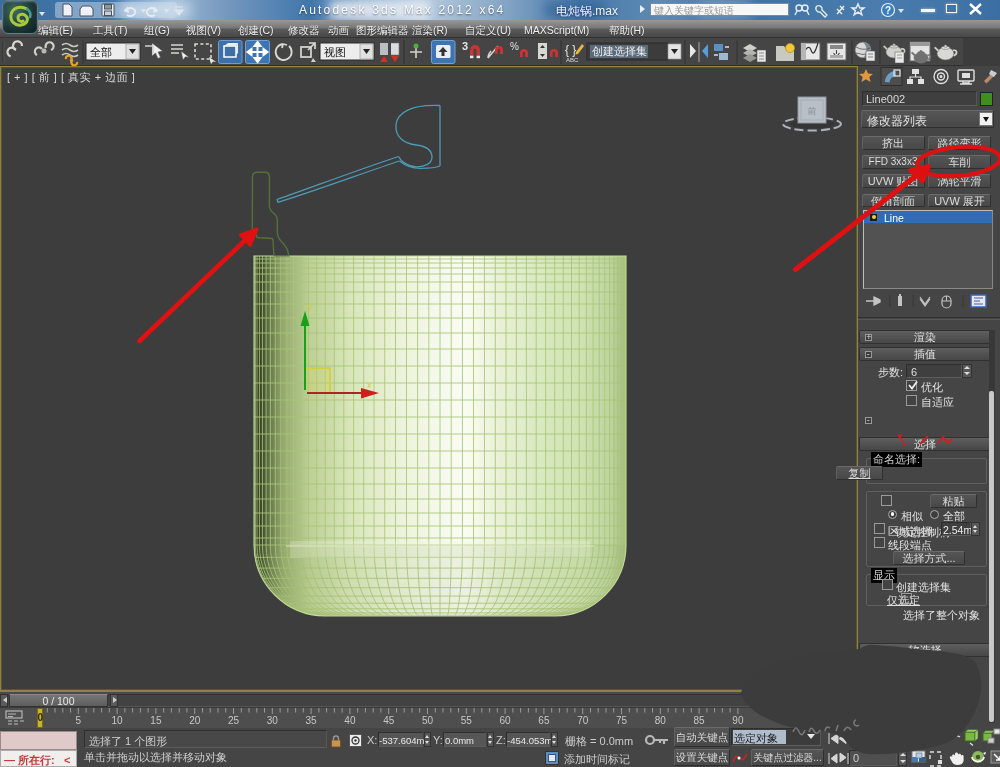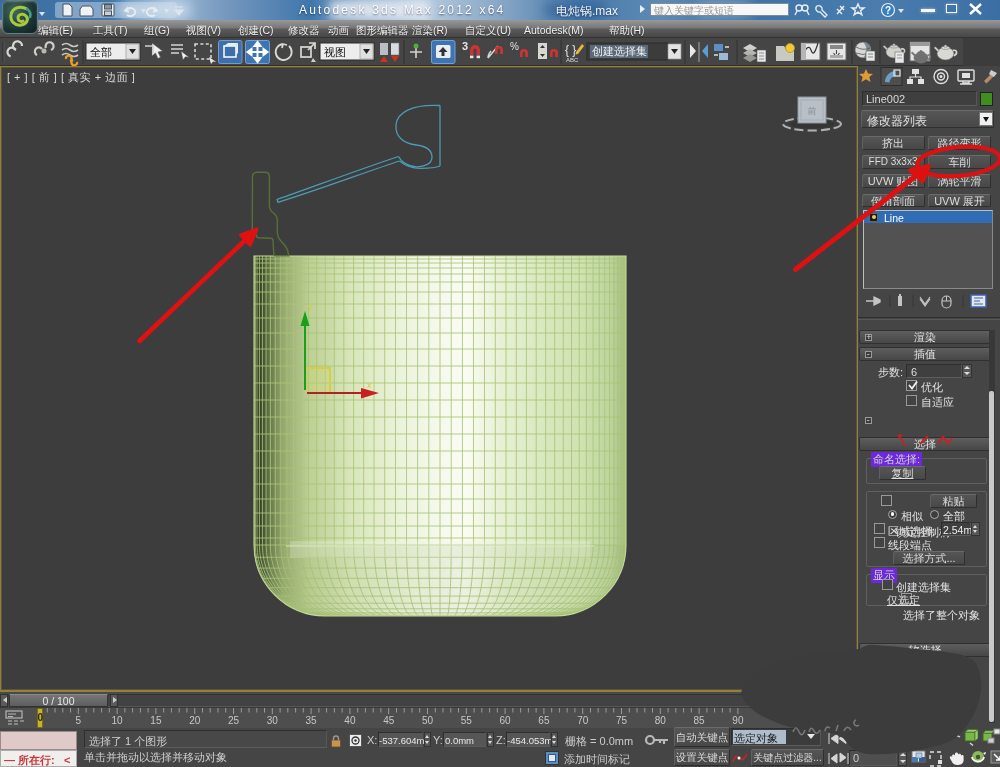--- a/index.html
+++ b/index.html
@@ -4,21 +4,21 @@
 *{margin:0;padding:0;box-sizing:border-box;}
 body{font-family:"Liberation Sans",sans-serif;width:1000px;height:767px;overflow:hidden;background:#444;}
 #app{position:relative;width:1000px;height:767px;background:#444444;}
 .abs{position:absolute;}
 .txt{position:absolute;color:#e2e2e2;font-size:11px;white-space:nowrap;}
 .btn{position:absolute;background:linear-gradient(#555,#484848);border:1px solid #2f2f2f;border-top-color:#6a6a6a;border-left-color:#606060;color:#dcdcdc;font-size:11px;text-align:center;border-radius:2px;white-space:nowrap;overflow:hidden;}
 .sunken{position:absolute;background:#3f3f3f;border:1px solid #2e2e2e;border-bottom-color:#5c5c5c;border-right-color:#565656;}
 .cb{position:absolute;width:11px;height:11px;background:#434343;border:1px solid #999;}
 .rollhead{position:absolute;left:859px;width:132px;height:14px;background:linear-gradient(#5e5e5e,#474747);border:1px solid #303030;border-radius:2px;color:#e3e3e3;font-size:11px;text-align:center;line-height:13px;}
 .rollbox{position:absolute;border:1px solid #5f5f5f;border-radius:2px;}
-.grouplbl{position:absolute;background:#6d28d9;color:#d5d5d5;font-size:11px;padding:0 2px;white-space:nowrap;}
+.grouplbl{position:absolute;background:#000000;color:#d5d5d5;font-size:11px;padding:0 2px;white-space:nowrap;}
 </style></head>
 <body>
 <div id="app">
 
 <div class="abs" style="left:0;top:0;width:1000px;height:20px;background:linear-gradient(90deg,#3d6d9e 0%,#4379ad 12%,#9db9d4 17%,#7396bd 23%,#4076ab 31%,#8aa8c8 36%,#b7cbdf 42%,#88a7c6 50%,#487aab 58%,#5e8ab4 66%,#3f74a8 76%,#4a7cae 88%,#3b6fa3 100%);"></div>
 <div class="abs" style="left:120px;top:2px;width:70px;height:16px;background:#cfe0ee;filter:blur(6px);opacity:.8;"></div>
 <div class="abs" style="left:330px;top:1px;width:100px;height:18px;background:#e8eef5;filter:blur(5px);opacity:.85;"></div>
 <div class="abs" style="left:545px;top:2px;width:60px;height:16px;background:#2f5f94;filter:blur(6px);opacity:.7;"></div>
 <div class="abs" style="left:700px;top:2px;width:50px;height:14px;background:#9fb8d2;filter:blur(6px);opacity:.6;"></div>
 <div class="abs" style="left:55px;top:2px;width:122px;height:16px;background:rgba(210,225,240,.45);border-radius:3px;"></div>
@@ -65,21 +65,21 @@
 <div class="abs" style="left:38px;top:23.5px;color:#f0f0f0;font-size:10.5px;text-shadow:0 1px 1px rgba(0,0,0,.4);">编辑(E)</div>
 <div class="abs" style="left:93px;top:23.5px;color:#f0f0f0;font-size:10.5px;text-shadow:0 1px 1px rgba(0,0,0,.4);">工具(T)</div>
 <div class="abs" style="left:144px;top:23.5px;color:#f0f0f0;font-size:10.5px;text-shadow:0 1px 1px rgba(0,0,0,.4);">组(G)</div>
 <div class="abs" style="left:186px;top:23.5px;color:#f0f0f0;font-size:10.5px;text-shadow:0 1px 1px rgba(0,0,0,.4);">视图(V)</div>
 <div class="abs" style="left:238px;top:23.5px;color:#f0f0f0;font-size:10.5px;text-shadow:0 1px 1px rgba(0,0,0,.4);">创建(C)</div>
 <div class="abs" style="left:288px;top:23.5px;color:#f0f0f0;font-size:10.5px;text-shadow:0 1px 1px rgba(0,0,0,.4);">修改器</div>
 <div class="abs" style="left:328px;top:23.5px;color:#f0f0f0;font-size:10.5px;text-shadow:0 1px 1px rgba(0,0,0,.4);">动画</div>
 <div class="abs" style="left:356px;top:23.5px;color:#f0f0f0;font-size:10.5px;text-shadow:0 1px 1px rgba(0,0,0,.4);">图形编辑器</div>
 <div class="abs" style="left:412px;top:23.5px;color:#f0f0f0;font-size:10.5px;text-shadow:0 1px 1px rgba(0,0,0,.4);">渲染(R)</div>
 <div class="abs" style="left:465px;top:23.5px;color:#f0f0f0;font-size:10.5px;text-shadow:0 1px 1px rgba(0,0,0,.4);">自定义(U)</div>
-<div class="abs" style="left:524px;top:23.5px;color:#f0f0f0;font-size:10.5px;text-shadow:0 1px 1px rgba(0,0,0,.4);">Autodesk(M)</div>
+<div class="abs" style="left:524px;top:23.5px;color:#f0f0f0;font-size:10.5px;text-shadow:0 1px 1px rgba(0,0,0,.4);">MAXScript(M)</div>
 <div class="abs" style="left:609px;top:23.5px;color:#f0f0f0;font-size:10.5px;text-shadow:0 1px 1px rgba(0,0,0,.4);">帮助(H)</div>
 
 <div class="abs" style="left:2px;top:0px;width:36px;height:34px;background:radial-gradient(circle at 35% 30%,#3f6a60,#1c3434 60%,#0e1f22);border:1px solid #5e7d84;border-radius:6px;box-shadow:inset 0 1px 2px rgba(255,255,255,.25);"></div>
 <svg class="abs" style="left:2px;top:0px;" width="36" height="34" viewBox="0 0 36 34">
  <path d="M25,9 C18,5 10,8 9,15 C8,21 13,26 19,25 C25,24 27,19 24,16 C21,13 16,14 16,18 C16,21 19,22 21,21" fill="none" stroke="#a8c93e" stroke-width="3" stroke-linecap="round"></path>
  <path d="M25,9 C28,11 29,14 28,17" fill="none" stroke="#3f9d8a" stroke-width="2.6" stroke-linecap="round"></path>
 </svg>
 <div class="abs" style="left:39px;top:12px;width:0;height:0;border-top:4px solid #dfe6ec;border-left:3.5px solid transparent;border-right:3.5px solid transparent;"></div>
 
 <div class="abs" style="left:0;top:38px;width:1000px;height:28px;background:#454545;border-bottom:1px solid #303030;"></div>
@@ -397,21 +397,21 @@
 <div class="abs" style="left:866.8px;top:414.5px;color:#ddd;font-size:9px;">-</div>
 <svg class="abs" style="left:890px;top:432px;" width="70" height="16" viewBox="0 0 70 16">
  <g stroke="#cc2020" stroke-width="2" fill="none">
   <path d="M8,3 l6,8 m-4,-9 l1.5,2 m2.5,8 l1.5,2"></path>
   <path d="M30,12 l8,-8"></path>
   <path d="M48,11 l5,-6 5,6 4,-4"></path>
  </g>
 </svg>
 <div class="rollbox" style="left:866px;top:458px;width:121px;height:26px;"></div>
 <div class="grouplbl" style="left:871px;top:452px;">命名选择:</div>
-<div class="btn" style="left:879px;top:465.5px;width:47px;height:14.5px;line-height:13px;text-decoration:underline;">复制</div>
+<div class="btn" style="left:836px;top:465.5px;width:47px;height:14.5px;line-height:13px;text-decoration:underline;">复制</div>
 <div class="btn" style="left:930px;top:465.5px;width:47px;height:14.5px;line-height:13px;margin-top:28px;">粘贴</div>
 <div class="rollbox" style="left:866px;top:491px;width:121px;height:76px;"></div>
 <div class="cb" style="left:881px;top:495px;"></div>
 <div class="txt" style="left:895px;top:525px;">锁定控制柄</div>
 <div class="abs" style="left:888px;top:509.5px;width:9px;height:9px;border-radius:50%;background:#3d3d3d;border:1px solid #aaa;"></div>
 <div class="abs" style="left:890.8px;top:512.3px;width:3.6px;height:3.6px;border-radius:50%;background:#fff;"></div>
 <div class="txt" style="left:901px;top:509px;">相似</div>
 <div class="abs" style="left:930px;top:509.5px;width:9px;height:9px;border-radius:50%;background:#3d3d3d;border:1px solid #aaa;"></div>
 <div class="txt" style="left:943px;top:509px;">全部</div>
 <div class="cb" style="left:874px;top:523px;"></div>

